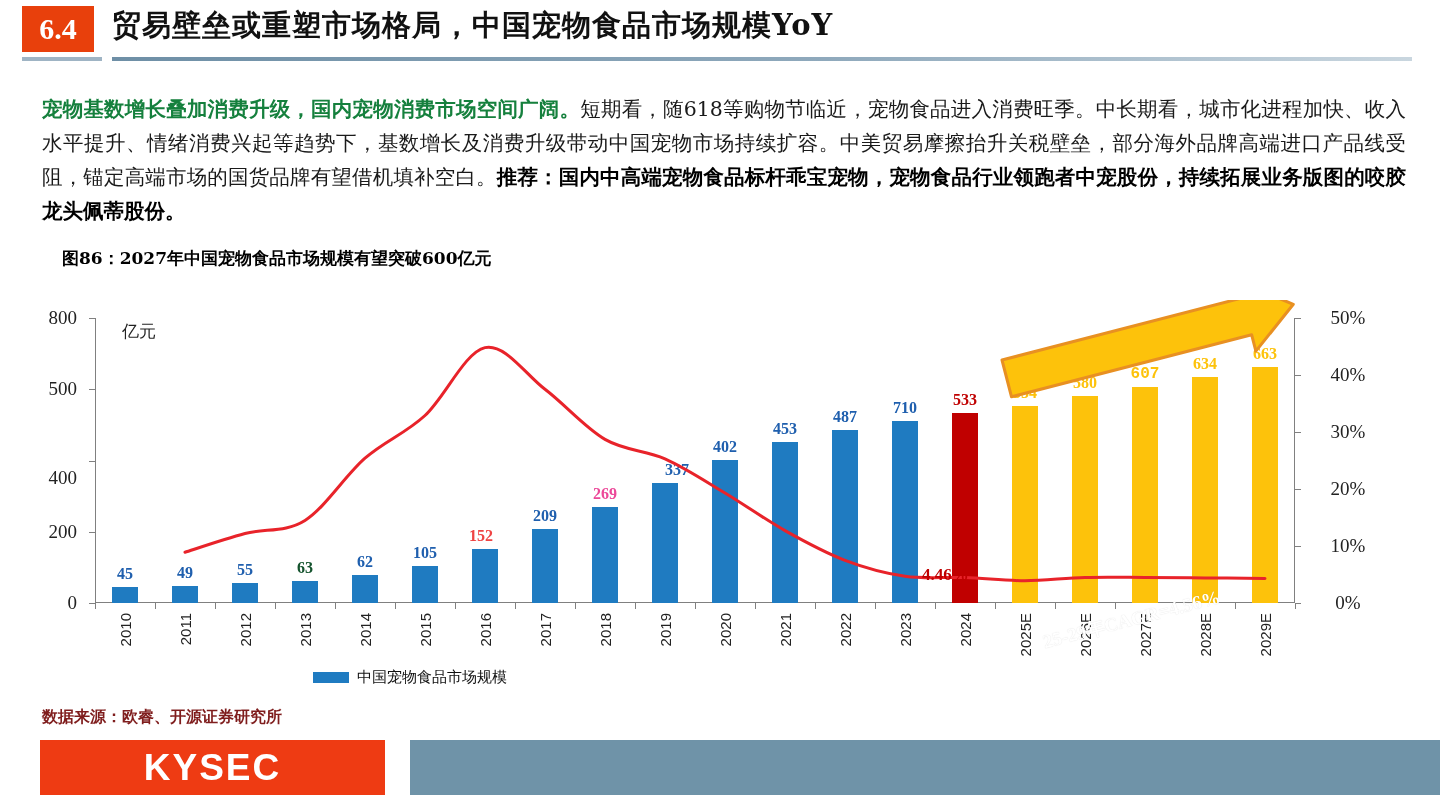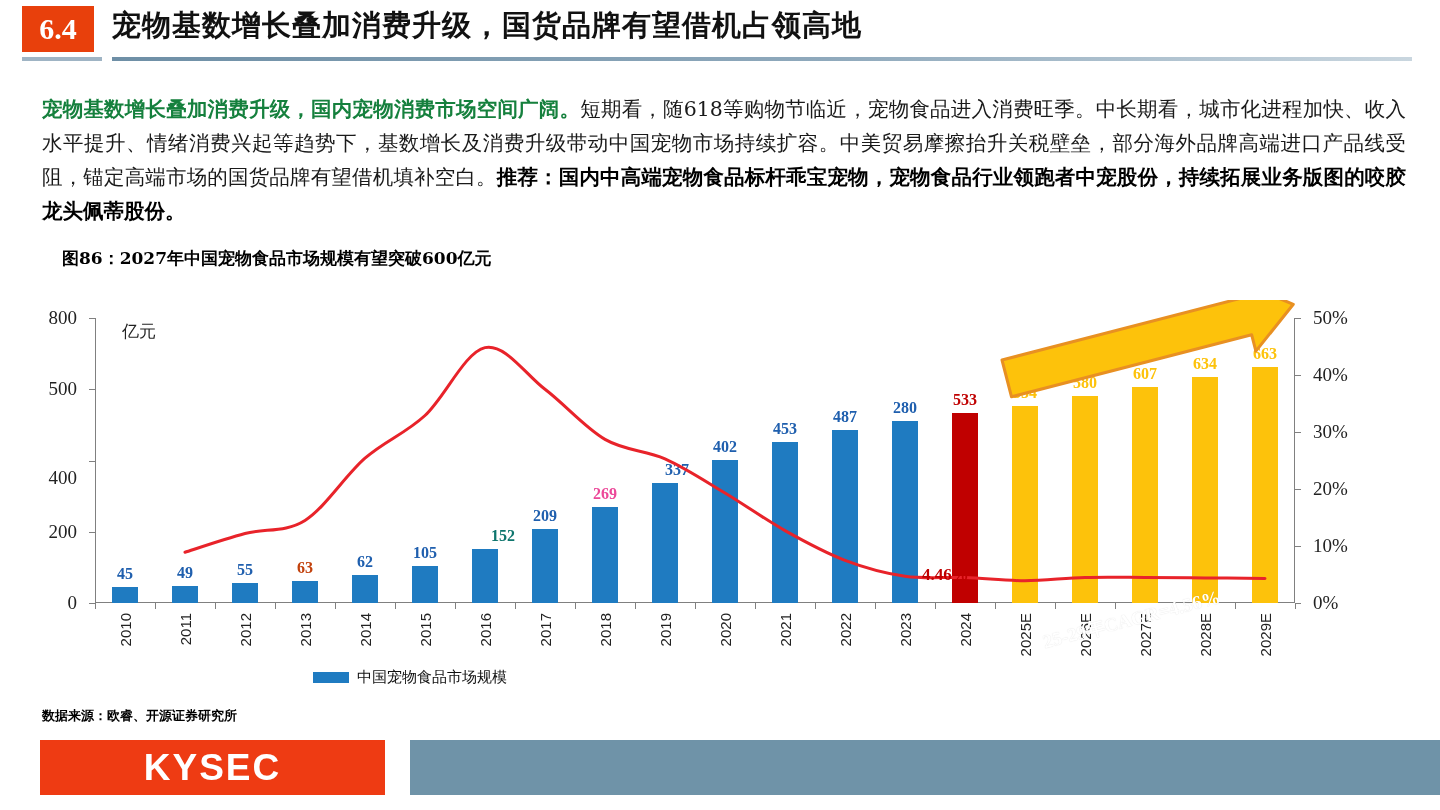--- a/index.html
+++ b/index.html
@@ -45,21 +45,21 @@
   .chart{position:absolute;left:0px;top:300px;width:1440px;height:400px;}
   .plot{position:absolute;left:95px;top:18px;width:1200px;height:285px;}
   .axis-line{position:absolute;background:#808080;}
   .tickmark{position:absolute;background:#808080;width:6px;height:1px;}
   .ytick-l{
     position:absolute;right:0;transform:translateY(-50%);
     font-family:"Liberation Serif", serif;font-size:19px;color:#222;text-align:right;
   }
   .ytick-r{
     position:absolute;left:0;transform:translateY(-50%);
-    font-family:"Liberation Serif", serif;font-size:19px;color:#222;text-align:left;
+    font-family:"Liberation Serif", serif;font-size:19px;color:#222;text-align:center;
   }
   .xtick{
     position:absolute;font-family:"Liberation Sans", sans-serif;font-size:15px;color:#222;
     writing-mode:vertical-rl;transform:rotate(180deg);white-space:nowrap;
   }
   .bar{position:absolute;bottom:0;}
   .bar-lbl{
     position:absolute;text-align:center;font-family:"Liberation Serif", serif;
     font-weight:bold;font-size:16px;white-space:nowrap;
   }
@@ -79,42 +79,42 @@
   }
   
   .legend{position:absolute;left:0;top:668px;width:1440px;height:26px;}
   .lg-item{position:absolute;display:flex;align-items:center;gap:8px;}
   .lg-swatch-bar{width:36px;height:11px;background:#1F7BC1;}
   .lg-swatch-line{width:36px;height:3px;background:#E8232A;}
   .lg-text{font-family:"DejaVu Serif", serif;font-size:15px;color:#111;white-space:nowrap;}
   
   .source{
     position:absolute;left:42px;top:707px;
-    font-family:"DejaVu Serif", serif;font-weight:bold;font-size:13px;color:#000000;
+    font-family:"DejaVu Serif", serif;font-weight:bold;font-size:16px;color:#7f1d1d;
   }
   
   .foot-red{
     position:absolute;left:40px;top:740px;width:345px;height:55px;background:#EE3B13;
   }
   .foot-logo{
     position:absolute;left:40px;top:740px;width:345px;height:55px;
     display:flex;align-items:center;justify-content:center;
     color:#fff;font-family:"Liberation Sans", sans-serif;font-weight:bold;
     font-size:37px;letter-spacing:2px;
   }
   .foot-blue{
     position:absolute;left:410px;top:740px;width:1030px;height:55px;background:#6F93A8;
   }
 </style>
 </head>
 <body>
 
 <div class="hdr">
   <div class="hdr-num">6.4</div>
-  <div class="hdr-title">宠物基数增长叠加消费升级，国货品牌有望借机占领高地</div>
+  <div class="hdr-title">贸易壁垒或重塑市场格局，中国宠物食品市场规模YoY</div>
   <div class="hdr-rule-left"></div>
   <div class="hdr-rule"></div>
 </div>
 
 <div class="para"><span class="red">宠物基数增长叠加消费升级，国内宠物消费市场空间广阔。</span><span>短期看，随618等购物节临近，宠物食品进入消费旺季。中长期看，城市化进程加快、收入水平提升、情绪消费兴起等趋势下，基数增长及消费升级带动中国宠物市场持续扩容。中美贸易摩擦抬升关税壁垒，部分海外品牌高端进口产品线受阻，锚定高端市场的国货品牌有望借机填补空白。</span><span class="bold">推荐：国内中高端宠物食品标杆乖宝宠物，宠物食品行业领跑者中宠股份，持续拓展业务版图的咬胶龙头佩蒂股份。</span></div>
 
 <div class="fig-cap">图86：2027年中国宠物食品市场规模有望突破600亿元</div>
 
 <div class="chart">
   <div class="unit">亿元</div>
@@ -150,33 +150,33 @@
       <div class="xtick" style="left: 22px; top: 295px;">2010</div>
       <div class="bar" style="left: 77px; width: 26px; height: 17.4563px; background: rgb(31, 123, 193);"></div>
       <div class="bar-lbl" style="left: 60px; width: 60px; bottom: 21.4563px; color: rgb(31, 95, 174);">49</div>
       <div class="axis-line" style="left:60px;bottom:-6px;width:1px;height:6px;"></div>
       <div class="xtick" style="left: 82px; top: 295px;">2011</div>
       <div class="bar" style="left: 137px; width: 26px; height: 19.5938px; background: rgb(31, 123, 193);"></div>
       <div class="bar-lbl" style="left: 120px; width: 60px; bottom: 23.5938px; color: rgb(31, 95, 174);">55</div>
       <div class="axis-line" style="left:120px;bottom:-6px;width:1px;height:6px;"></div>
       <div class="xtick" style="left: 142px; top: 295px;">2012</div>
       <div class="bar" style="left: 197px; width: 26px; height: 22.4438px; background: rgb(31, 123, 193);"></div>
-      <div class="bar-lbl" style="left: 180px; width: 60px; bottom: 26.4438px; color: #c2410c;">63</div>
+      <div class="bar-lbl" style="left: 180px; width: 60px; bottom: 26.4438px; color: #14532d;">63</div>
       <div class="axis-line" style="left:180px;bottom:-6px;width:1px;height:6px;"></div>
       <div class="xtick" style="left: 202px; top: 295px;">2013</div>
       <div class="bar" style="left: 257px; width: 26px; height: 28.1438px; background: rgb(31, 123, 193);"></div>
       <div class="bar-lbl" style="left: 240px; width: 60px; bottom: 32.1437px; color: rgb(31, 95, 174);">62</div>
       <div class="axis-line" style="left:240px;bottom:-6px;width:1px;height:6px;"></div>
       <div class="xtick" style="left: 262px; top: 295px;">2014</div>
       <div class="bar" style="left: 317px; width: 26px; height: 37.4062px; background: rgb(31, 123, 193);"></div>
       <div class="bar-lbl" style="left: 300px; width: 60px; bottom: 41.4062px; color: rgb(31, 95, 174);">105</div>
       <div class="axis-line" style="left:300px;bottom:-6px;width:1px;height:6px;"></div>
       <div class="xtick" style="left: 322px; top: 295px;">2015</div>
       <div class="bar" style="left: 377px; width: 26px; height: 54.15px; background: rgb(31, 123, 193);"></div>
-      <div class="bar-lbl" style="left: 378px; width: 60px; bottom: 58.15px; color: #0f766e; margin-top: 14px;">152</div>
+      <div class="bar-lbl" style="left: 356px; width: 60px; bottom: 58.15px; color: #ef4444; margin-top: 14px;">152</div>
       <div class="axis-line" style="left:360px;bottom:-6px;width:1px;height:6px;"></div>
       <div class="xtick" style="left: 382px; top: 295px;">2016</div>
       <div class="bar" style="left: 437px; width: 26px; height: 74.4562px; background: rgb(31, 123, 193);"></div>
       <div class="bar-lbl" style="left: 420px; width: 60px; bottom: 78.4562px; color: rgb(31, 95, 174);">209</div>
       <div class="axis-line" style="left:420px;bottom:-6px;width:1px;height:6px;"></div>
       <div class="xtick" style="left: 442px; top: 295px;">2017</div>
       <div class="bar" style="left: 497px; width: 26px; height: 95.8312px; background: rgb(31, 123, 193);"></div>
       <div class="bar-lbl" style="left: 480px; width: 60px; bottom: 99.8312px; color: #ec4899;">269</div>
       <div class="axis-line" style="left:480px;bottom:-6px;width:1px;height:6px;"></div>
       <div class="xtick" style="left: 502px; top: 295px;">2018</div>
@@ -190,37 +190,37 @@
       <div class="xtick" style="left: 622px; top: 295px;">2020</div>
       <div class="bar" style="left: 677px; width: 26px; height: 161.381px; background: rgb(31, 123, 193);"></div>
       <div class="bar-lbl" style="left: 660px; width: 60px; bottom: 165.381px; color: rgb(31, 95, 174);">453</div>
       <div class="axis-line" style="left:660px;bottom:-6px;width:1px;height:6px;"></div>
       <div class="xtick" style="left: 682px; top: 295px;">2021</div>
       <div class="bar" style="left: 737px; width: 26px; height: 173.494px; background: rgb(31, 123, 193);"></div>
       <div class="bar-lbl" style="left: 720px; width: 60px; bottom: 177.494px; color: rgb(31, 95, 174);">487</div>
       <div class="axis-line" style="left:720px;bottom:-6px;width:1px;height:6px;"></div>
       <div class="xtick" style="left: 742px; top: 295px;">2022</div>
       <div class="bar" style="left: 797px; width: 26px; height: 181.688px; background: rgb(31, 123, 193);"></div>
-      <div class="bar-lbl" style="left: 780px; width: 60px; bottom: 185.688px; color: rgb(31, 95, 174);">280</div>
+      <div class="bar-lbl" style="left: 780px; width: 60px; bottom: 185.688px; color: rgb(31, 95, 174);">710</div>
       <div class="axis-line" style="left:780px;bottom:-6px;width:1px;height:6px;"></div>
       <div class="xtick" style="left: 802px; top: 295px;">2023</div>
       <div class="bar" style="left: 857px; width: 26px; height: 189.881px; background: rgb(192, 0, 0);"></div>
       <div class="bar-lbl" style="left: 840px; width: 60px; bottom: 193.881px; color: rgb(192, 0, 0); margin-top: 20px;">533</div>
       <div class="axis-line" style="left:840px;bottom:-6px;width:1px;height:6px;"></div>
       <div class="xtick" style="left: 862px; top: 295px;">2024</div>
       <div class="bar" style="left: 917px; width: 26px; height: 197.363px; background: rgb(253, 194, 11);"></div>
       <div class="bar-lbl" style="left: 900px; width: 60px; bottom: 201.363px; color: rgb(253, 194, 11);">554</div>
       <div class="axis-line" style="left:900px;bottom:-6px;width:1px;height:6px;"></div>
       <div class="xtick" style="left: 922px; top: 295px;">2025E</div>
       <div class="bar" style="left: 977px; width: 26px; height: 206.625px; background: rgb(253, 194, 11);"></div>
       <div class="bar-lbl" style="left: 960px; width: 60px; bottom: 210.625px; color: rgb(253, 194, 11);">580</div>
       <div class="axis-line" style="left:960px;bottom:-6px;width:1px;height:6px;"></div>
       <div class="xtick" style="left: 982px; top: 295px;">2026E</div>
       <div class="bar" style="left: 1037px; width: 26px; height: 216.244px; background: rgb(253, 194, 11);"></div>
-      <div class="bar-lbl" style="left: 1020px; width: 60px; bottom: 220.244px; color: rgb(253, 194, 11);">607</div>
+      <div class="bar-lbl" style="left: 1020px; width: 60px; bottom: 220.244px; color: rgb(253, 194, 11); font-family: Liberation Mono, monospace;">607</div>
       <div class="axis-line" style="left:1020px;bottom:-6px;width:1px;height:6px;"></div>
       <div class="xtick" style="left: 1042px; top: 295px;">2027E</div>
       <div class="bar" style="left: 1097px; width: 26px; height: 225.862px; background: rgb(253, 194, 11);"></div>
       <div class="bar-lbl" style="left: 1080px; width: 60px; bottom: 229.862px; color: rgb(253, 194, 11);">634</div>
       <div class="axis-line" style="left:1080px;bottom:-6px;width:1px;height:6px;"></div>
       <div class="xtick" style="left: 1102px; top: 295px;">2028E</div>
       <div class="bar" style="left: 1157px; width: 26px; height: 236.194px; background: rgb(253, 194, 11);"></div>
       <div class="bar-lbl" style="left: 1140px; width: 60px; bottom: 240.194px; color: rgb(253, 194, 11);">663</div>
       <div class="axis-line" style="left:1140px;bottom:-6px;width:1px;height:6px;"></div>
       <div class="xtick" style="left: 1162px; top: 295px;">2029E</div>

